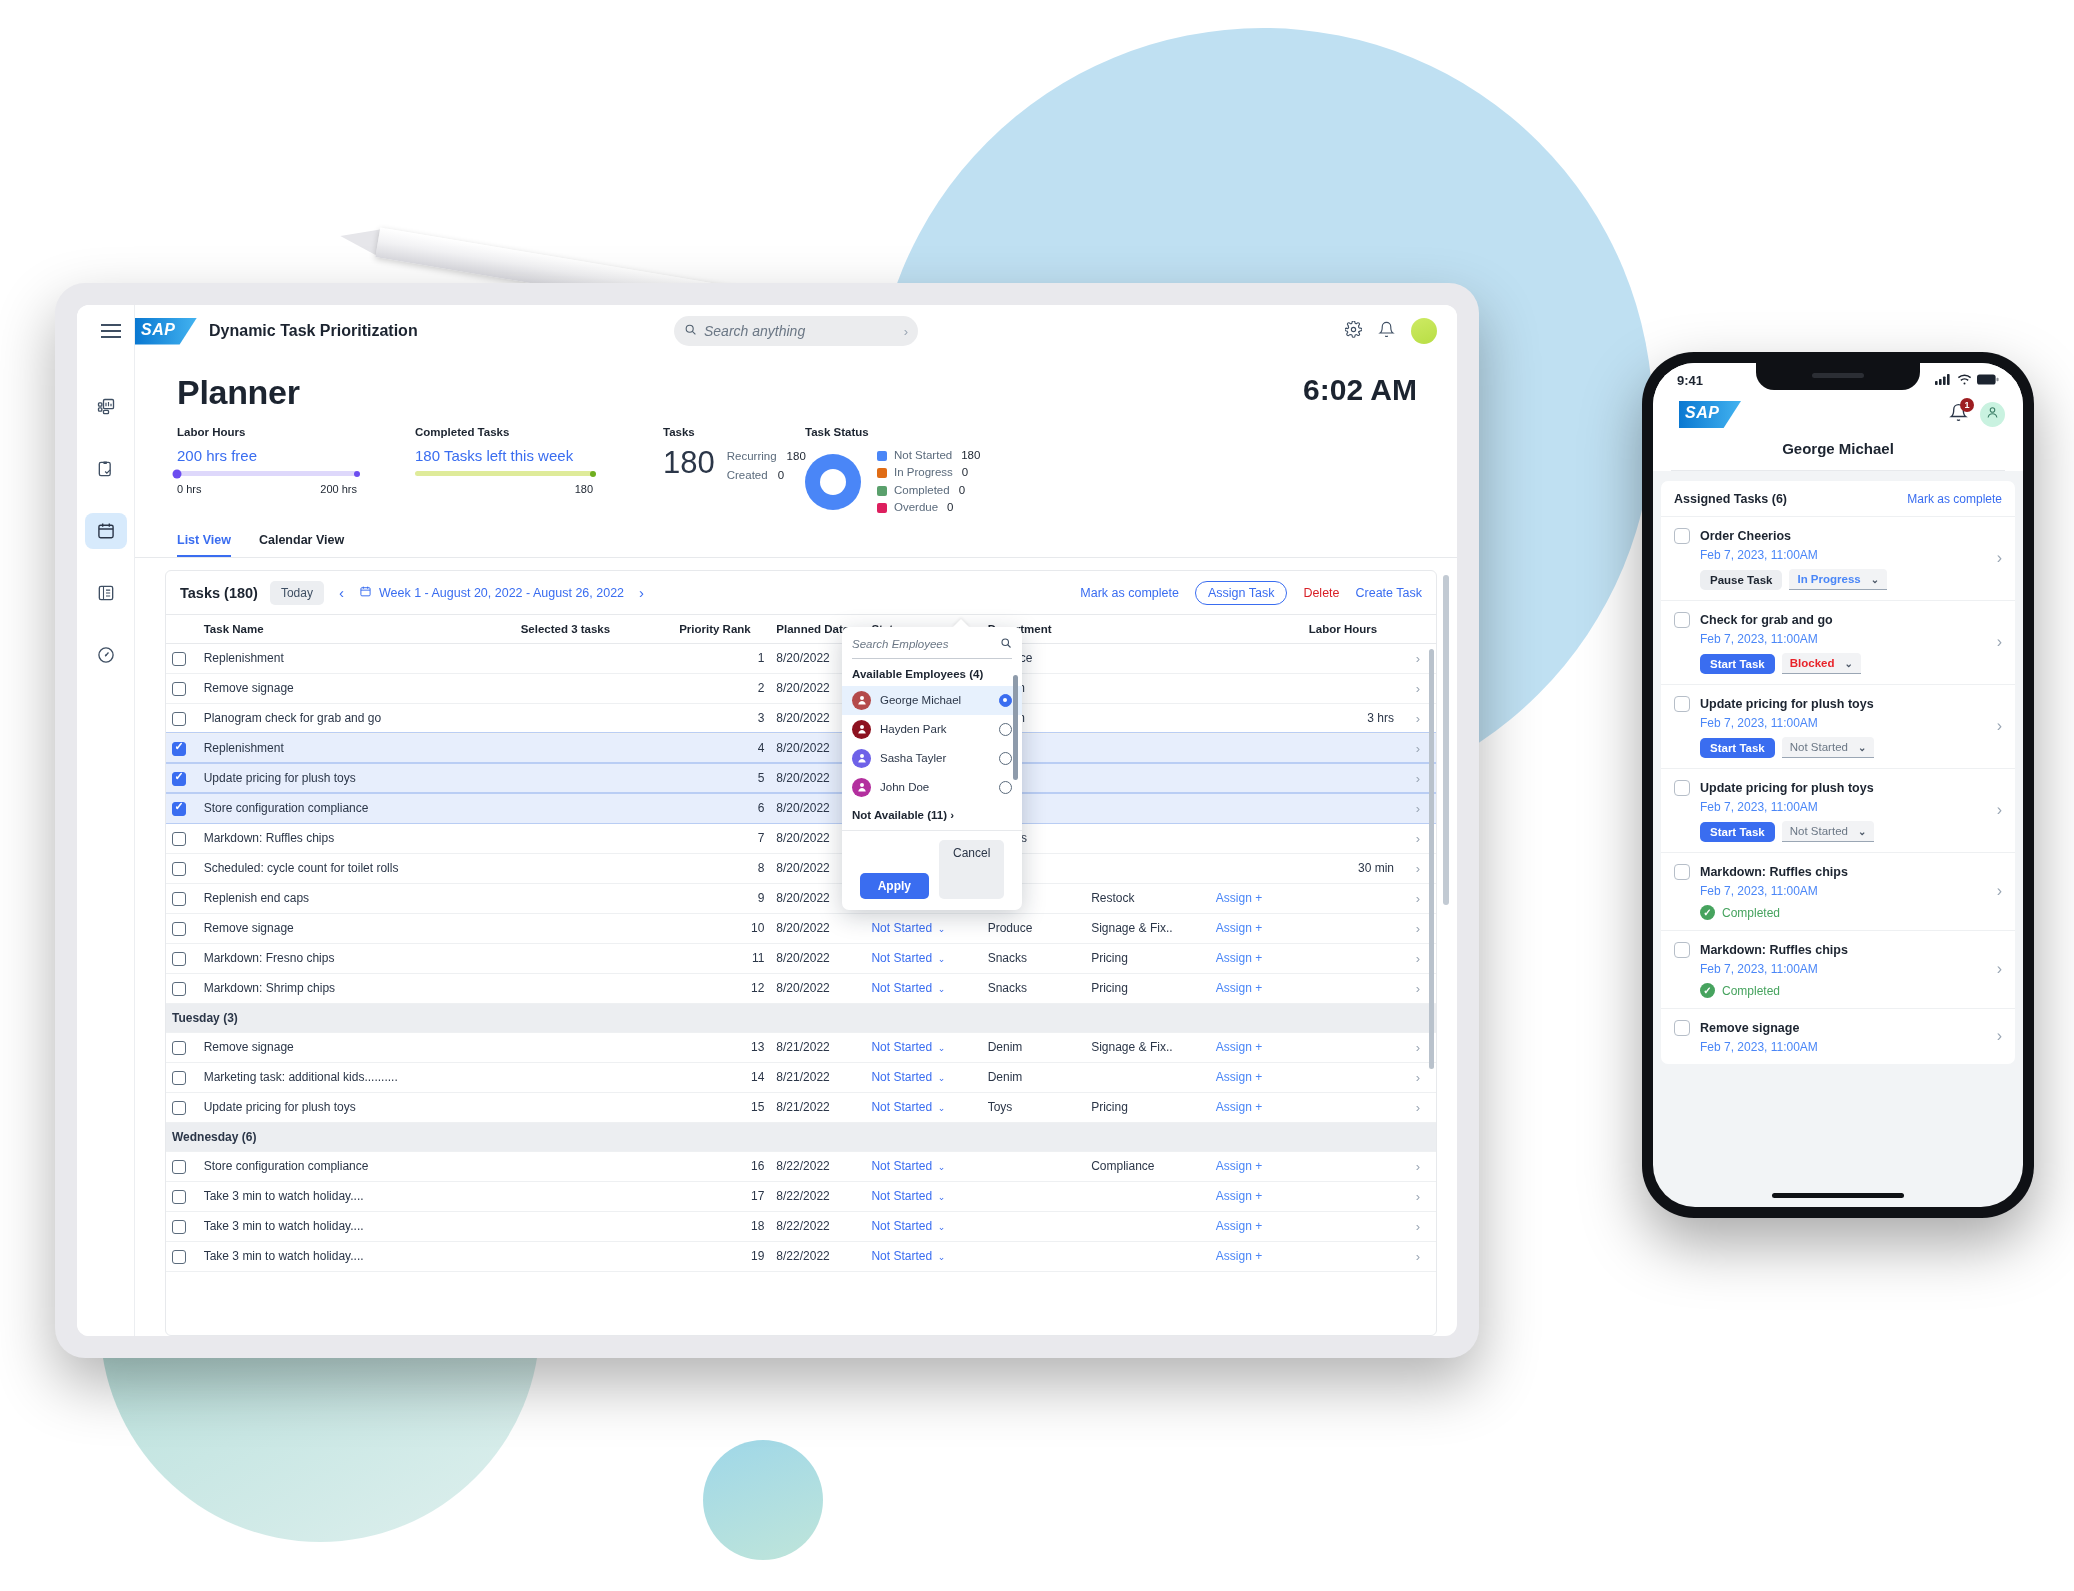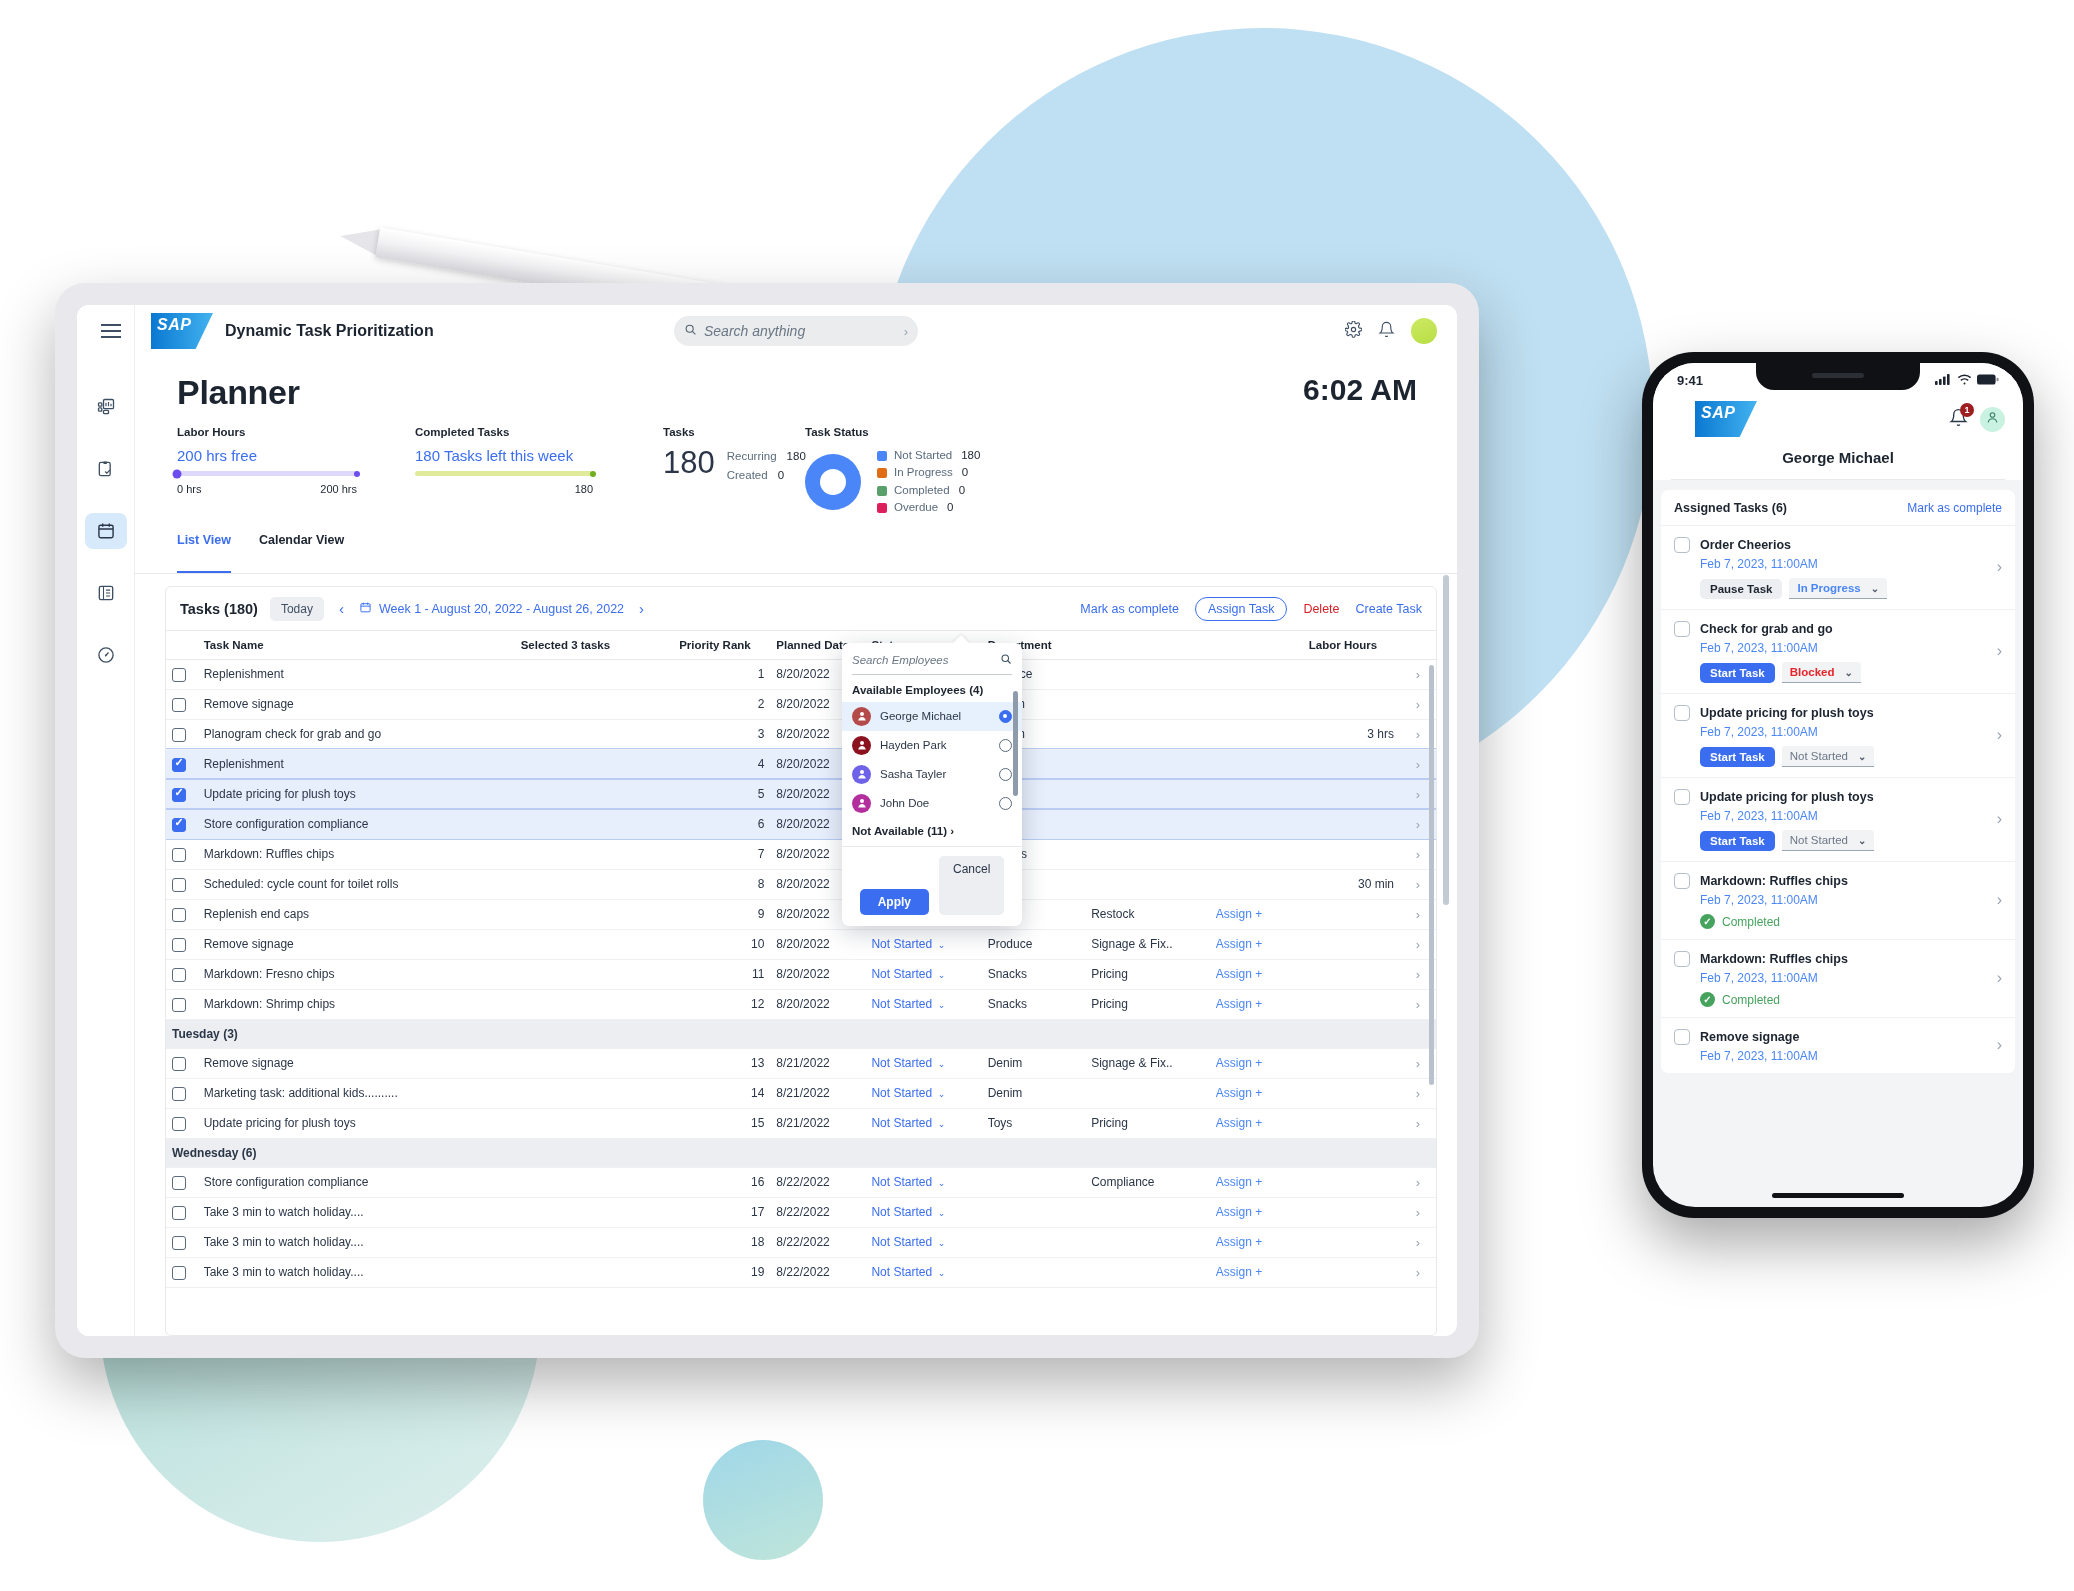--- a/index.html
+++ b/index.html
@@ -82,21 +82,21 @@
     display: flex; align-items: center;
     padding: 0 20px 0 0;
     background: #fff;
     position: relative;
   }
   .hamburger { width: 36px; display:flex; flex-direction: column; gap:4px;
     margin-left: -44px; padding-left: 10px; cursor: pointer; }
   .hamburger span { display:block; height:2px; background:#3f4f63; width:20px; }
 
   .sap-logo {
-    width: 62px; height: 36px; position: relative; margin-left: 24px;
+    width: 62px; height: 27px; position: relative; margin-left: 8px;
     flex: 0 0 62px;
   }
   .sap-logo .sap-shape {
     position: absolute; inset: 0;
     background: linear-gradient(90deg,#0a78d1 0%, #43b3f0 100%);
     clip-path: polygon(0 0, 100% 0, 72% 100%, 0 100%);
   }
   .sap-logo .sap-text {
     position: absolute; left: 6px; top: 3px;
     color: #fff; font-weight: 700; font-size: 16px; letter-spacing: .5px;
@@ -158,21 +158,21 @@
     position: relative; }
   .donut::after { content:""; position:absolute; inset: 15px; background:#fff; border-radius:50%; }
   .legend { font-size: 11.5px; line-height: 1.52; }
   .legend-item { display: flex; align-items: center; gap: 7px; }
   .legend-sw { width: 10px; height: 10px; border-radius: 2px; flex: 0 0 10px; }
   .legend-name { color: #5b6b7c; }
   .legend-val { color: #1c2430; margin-left: 2px; }
 
   
   .view-tabs { display: flex; gap: 28px; padding: 10px 20px 0 42px; border-bottom: 1px solid #e7e9ec; }
-  .view-tab { font-size: 12.5px; font-weight: 700; color: #1c2430; padding-bottom: 24px;
+  .view-tab { font-size: 12.5px; font-weight: 700; color: #1c2430; padding-bottom: 8px;
     cursor: pointer; border-bottom: 2.5px solid transparent; }
   .view-tab.active { color: #3a6df0; border-bottom-color: #3a6df0; }
 
   
   .table-card { margin: 12px 20px 0 30px; background: #fff; border: 1px solid #e7e9ec;
     border-radius: 6px; flex: 1 1 auto; overflow: hidden; position: relative; }
   .table-toolbar { display: flex; align-items: center; gap: 12px; padding: 10px 14px 9px 14px; }
   .tt-title { font-size: 14.5px; font-weight: 700; color: #1c2430; }
   .tt-today { font-size: 12px; color: #3f4f63; background: #eceef1; border-radius: 5px;
     padding: 5px 11px; cursor: pointer; }

